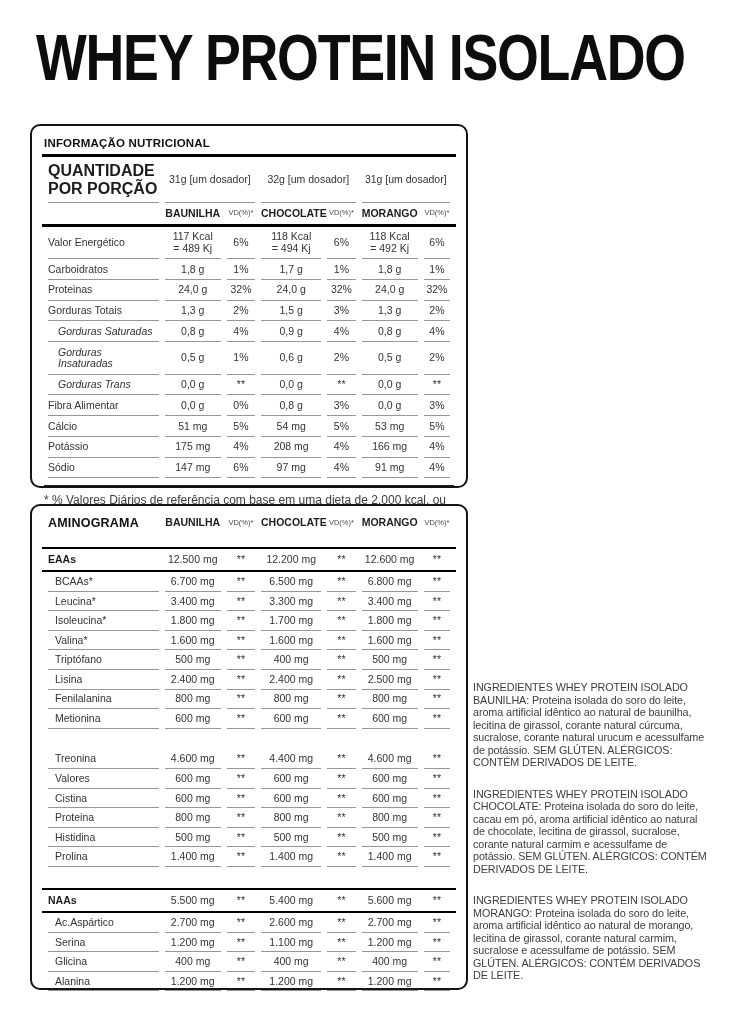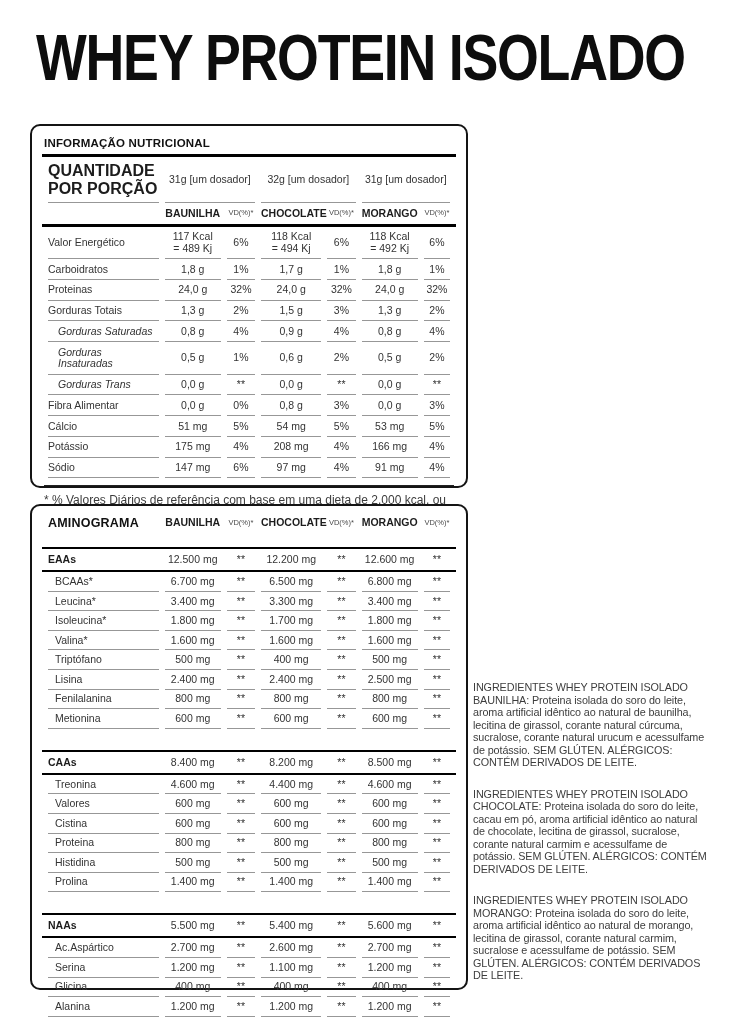--- a/index.html
+++ b/index.html
@@ -366,42 +366,20 @@
             <td class="val u">600 mg</td>
             <td class="vd u">**</td>
             <td class="val u">600 mg</td>
             <td class="vd u">**</td>
           </tr>
         </tbody>
     </table>
   </div>
 
   <div class="amino-section">
-    <table class="nt sec-head">
-      <colgroup>
-          <col class="c-lbl">
-          <col class="c-v">
-          <col class="c-vd">
-          <col class="c-v2">
-          <col class="c-vd">
-          <col class="c-v">
-          <col class="c-vd2">
-        </colgroup>
-      <tbody>
-          <tr>
-        <td class="lbl">CAAs</td>
-        <td class="val">8.400 mg</td>
-        <td class="vd">**</td>
-        <td class="val">8.200 mg</td>
-        <td class="vd">**</td>
-        <td class="val">8.500 mg</td>
-        <td class="vd">**</td>
-      </tr>
-    </tbody>
-      </table>
     <table class="nt rows-t">
       <colgroup>
           <col class="c-lbl">
           <col class="c-v">
           <col class="c-vd">
           <col class="c-v2">
           <col class="c-vd">
           <col class="c-v">
           <col class="c-vd2">
         </colgroup>

